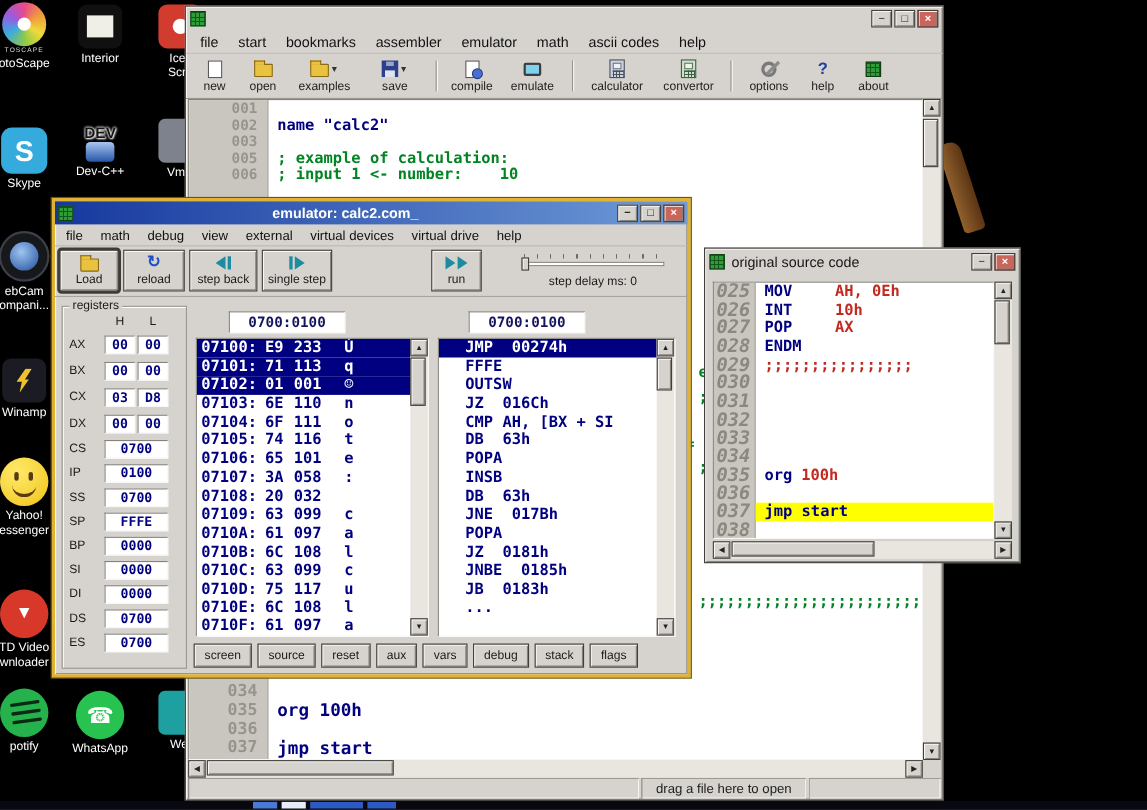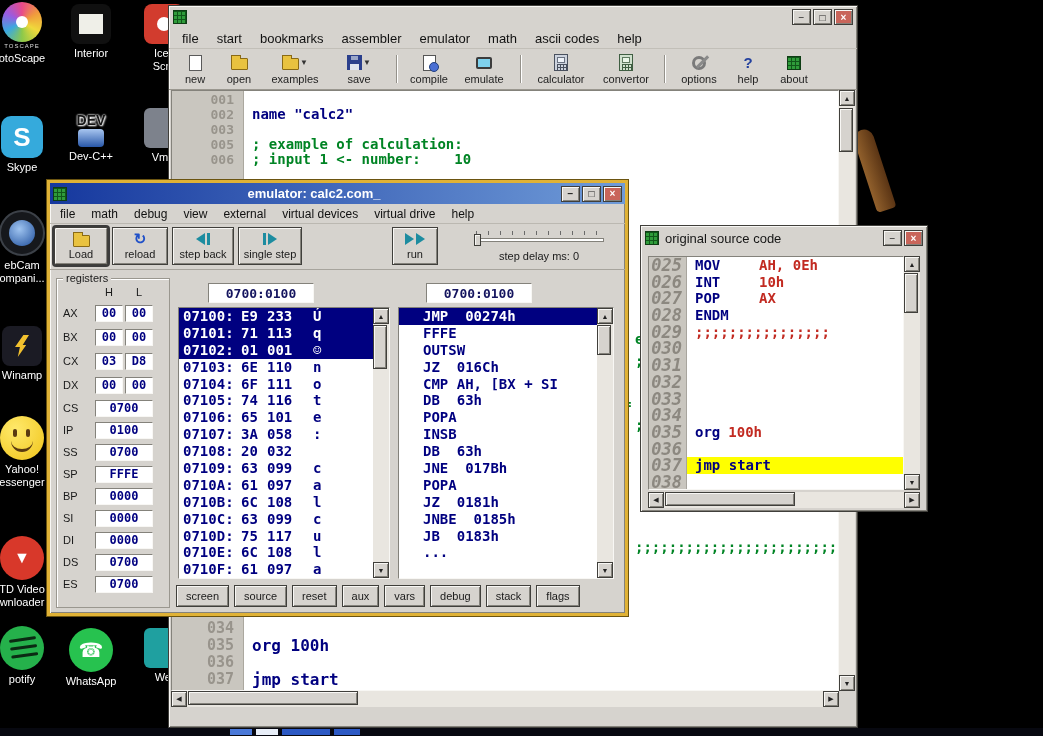--- a/index.html
+++ b/index.html
@@ -428,20 +428,27 @@
     <span class="th"></span>
     <span class="ar dn"></span>
   </div>
   <div class="sb sb-h ehsb">
     <span class="ar up"></span>
     <span class="th"></span>
     <span class="ar dn"></span>
   </div>
   <div class="ecorner"></div>
 
+  <div class="estatus">
+    <div class="sp sp1"></div>
+    <div class="sp sp2">
+      <span>drag a file here to open</span>
+    </div>
+    <div class="sp sp3"></div>
+  </div>
 </div>
 
 <div class="win emu">
   <div class="mtitle">
     <span class="chip"></span>
     <span class="mtitle-t">emulator: calc2.com_</span>
     <span class="tb-btns">
       <span class="tb-btn b-min"></span>
       <span class="tb-btn b-max"></span>
       <span class="tb-btn b-cls"></span>

